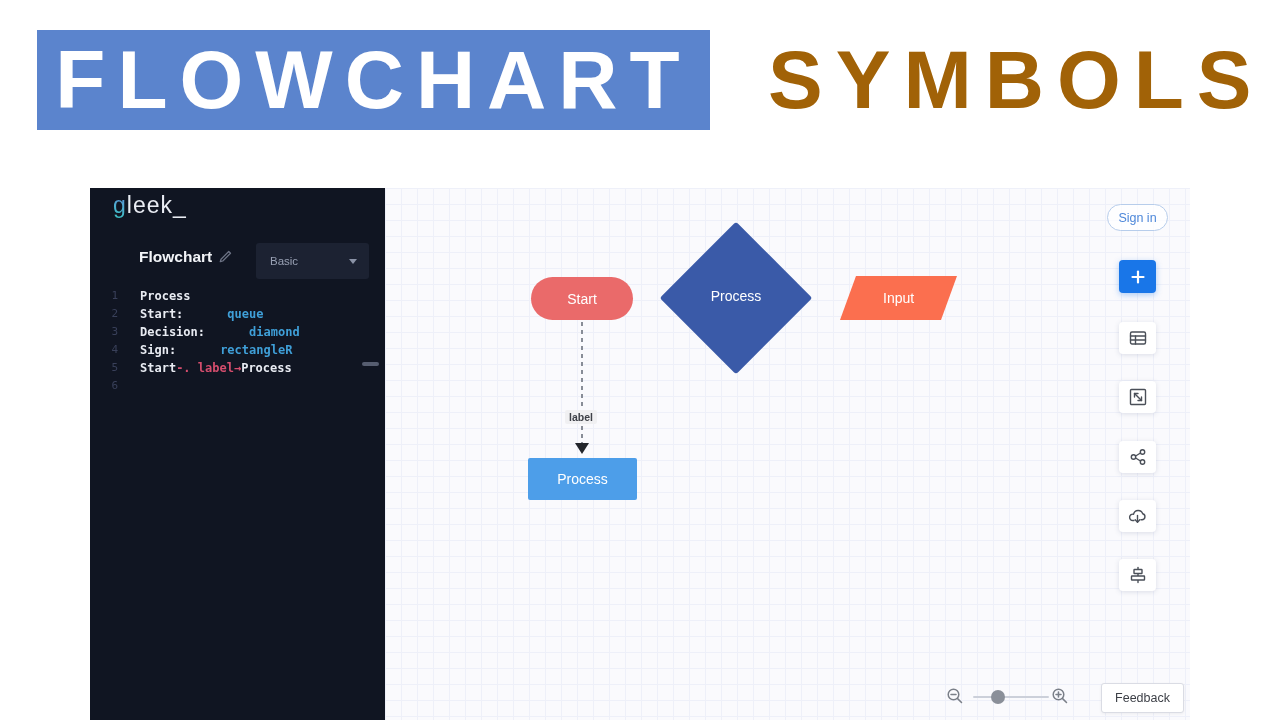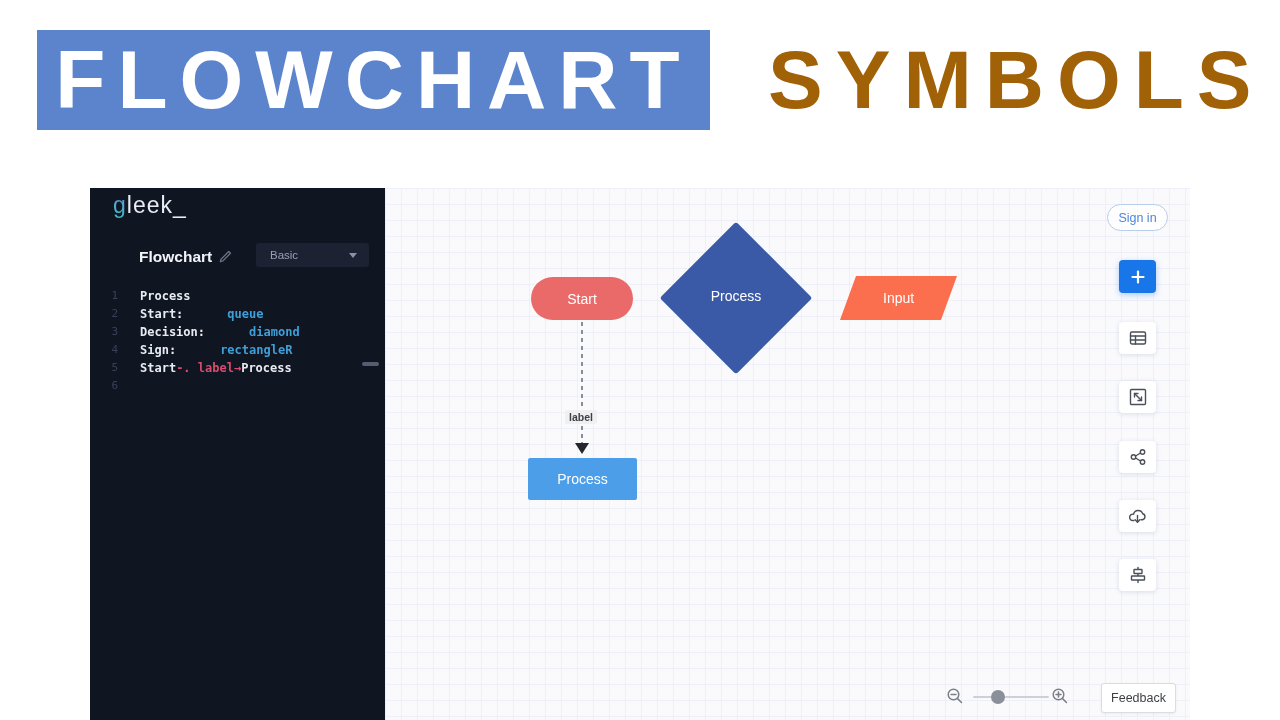--- a/index.html
+++ b/index.html
@@ -12,21 +12,21 @@
   .banner-plain{left:768px;top:30px;height:100px;display:flex;align-items:center;
     color:#a16207;font-size:82px;font-weight:bold;letter-spacing:13px;white-space:nowrap;}
   
   .app{left:90px;top:188px;width:1100px;height:532px;}
   
   .sidebar{left:0;top:0;width:295px;height:532px;background:#101522;border-right:1px solid #2a3042;}
   .logo{left:23px;top:4px;font-size:23px;letter-spacing:1px;color:#e9ecf3;font-weight:500;}
   .logo .g{background:linear-gradient(200deg,#5f93da 15%,#3fbfc6 90%);-webkit-background-clip:text;background-clip:text;color:transparent;}
   .doc-title{left:49px;top:60px;font-size:15.5px;font-weight:bold;color:#f2f4f8;}
   .edit-icon{left:127px;top:61px;}
-  .tpl-dropdown{left:166px;top:55px;width:113px;height:24px;background:#1c2232;border-radius:3px;
+  .tpl-dropdown{left:166px;top:55px;width:113px;height:36px;background:#1c2232;border-radius:3px;
     display:flex;align-items:center;cursor:pointer;}
   .tpl-dropdown .lbl{margin-left:14px;font-size:11.5px;color:#98a0b3;flex:1;}
   .tpl-dropdown .tri{width:0;height:0;border-left:4px solid transparent;border-right:4px solid transparent;
     border-top:5px solid #8a92a6;margin-right:12px;}
   .code{left:0;top:99px;right:0;font-family:"DejaVu Sans Mono",monospace;font-size:12px;font-weight:bold;line-height:18px;}
   .crow{display:flex;}
   .ln{width:28px;text-align:right;color:#39405a;font-weight:normal;flex:none;font-size:11px;}
   .lc{margin-left:22px;white-space:pre;color:#e8ebf2;}
   .c-type{color:#3f9fd8;margin-left:44px;}
   .c-accent{color:#d44d6d;}
@@ -58,21 +58,21 @@
     justify-content:center;cursor:pointer;}
   .tbtn{left:734px;width:37px;height:32px;background:#ffffff;border-radius:4px;
     box-shadow:0 1px 5px rgba(80,90,130,.18);display:flex;align-items:center;justify-content:center;cursor:pointer;}
   .tbtn.plus{top:72px;height:33px;background:#1976e8;box-shadow:0 2px 6px rgba(25,118,232,.35);}
   .tbtn.t2{top:134px;} .tbtn.t3{top:193px;} .tbtn.t4{top:253px;} .tbtn.t5{top:312px;} .tbtn.t6{top:371px;}
   svg.ic{stroke:#4a4f58;stroke-width:1.4;fill:none;stroke-linecap:round;stroke-linejoin:round;}
   
   .zoomout{left:561px;top:499px;cursor:pointer;} .zoomin{left:666px;top:499px;cursor:pointer;}
   .slider-track{left:588px;top:508px;width:76px;height:2px;background:#ccd0da;border-radius:1px;cursor:pointer;}
   .slider-knob{left:606px;top:502px;width:14px;height:14px;border-radius:50%;background:#8a8f99;cursor:grab;}
-  .feedback{left:716px;top:495px;width:75px;height:30px;background:#ffffff;border:1px solid #dadce4;
+  .feedback{left:716px;top:495px;width:83px;height:30px;background:#ffffff;border:1px solid #dadce4;
     border-radius:3px;color:#3c3f46;font-size:12.5px;display:flex;align-items:center;justify-content:center;
     box-shadow:0 1px 3px rgba(0,0,0,.06);cursor:pointer;}
 </style>
 </head>
 <body>
 
 <div class="abs banner-highlight">
   <span>FLOWCHART</span>
 </div>
 <div class="abs banner-plain">SYMBOLS</div>

